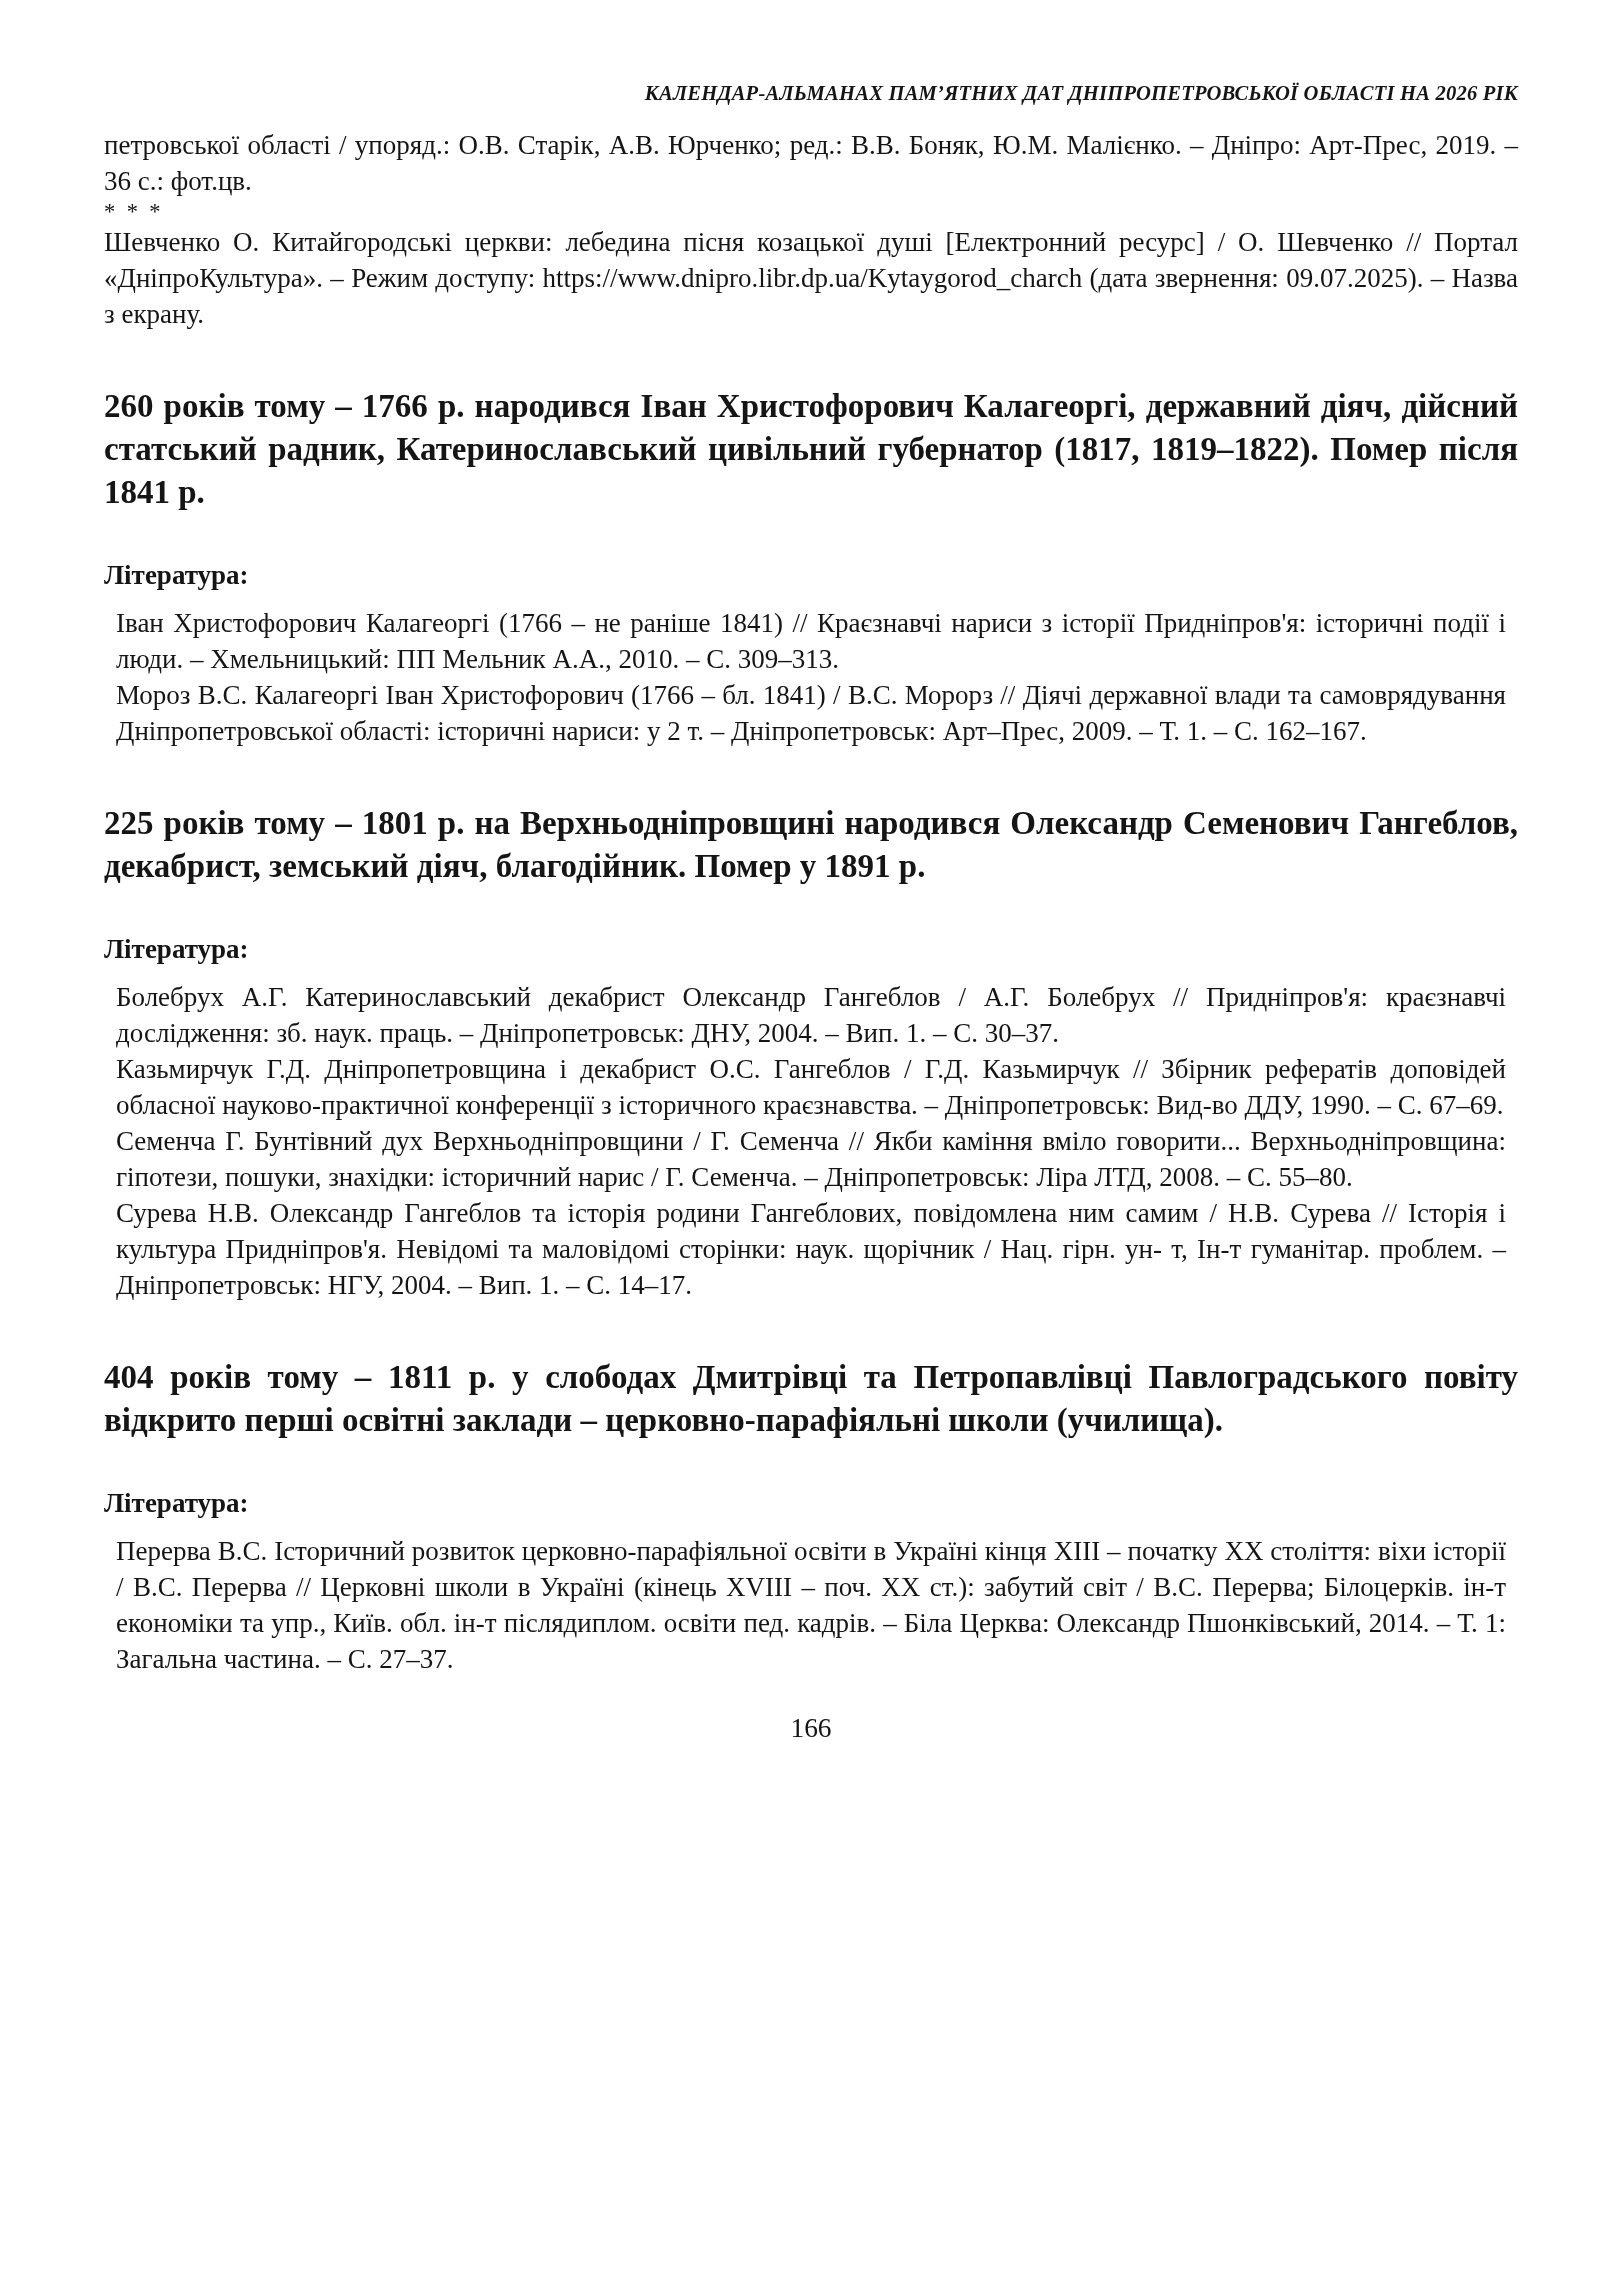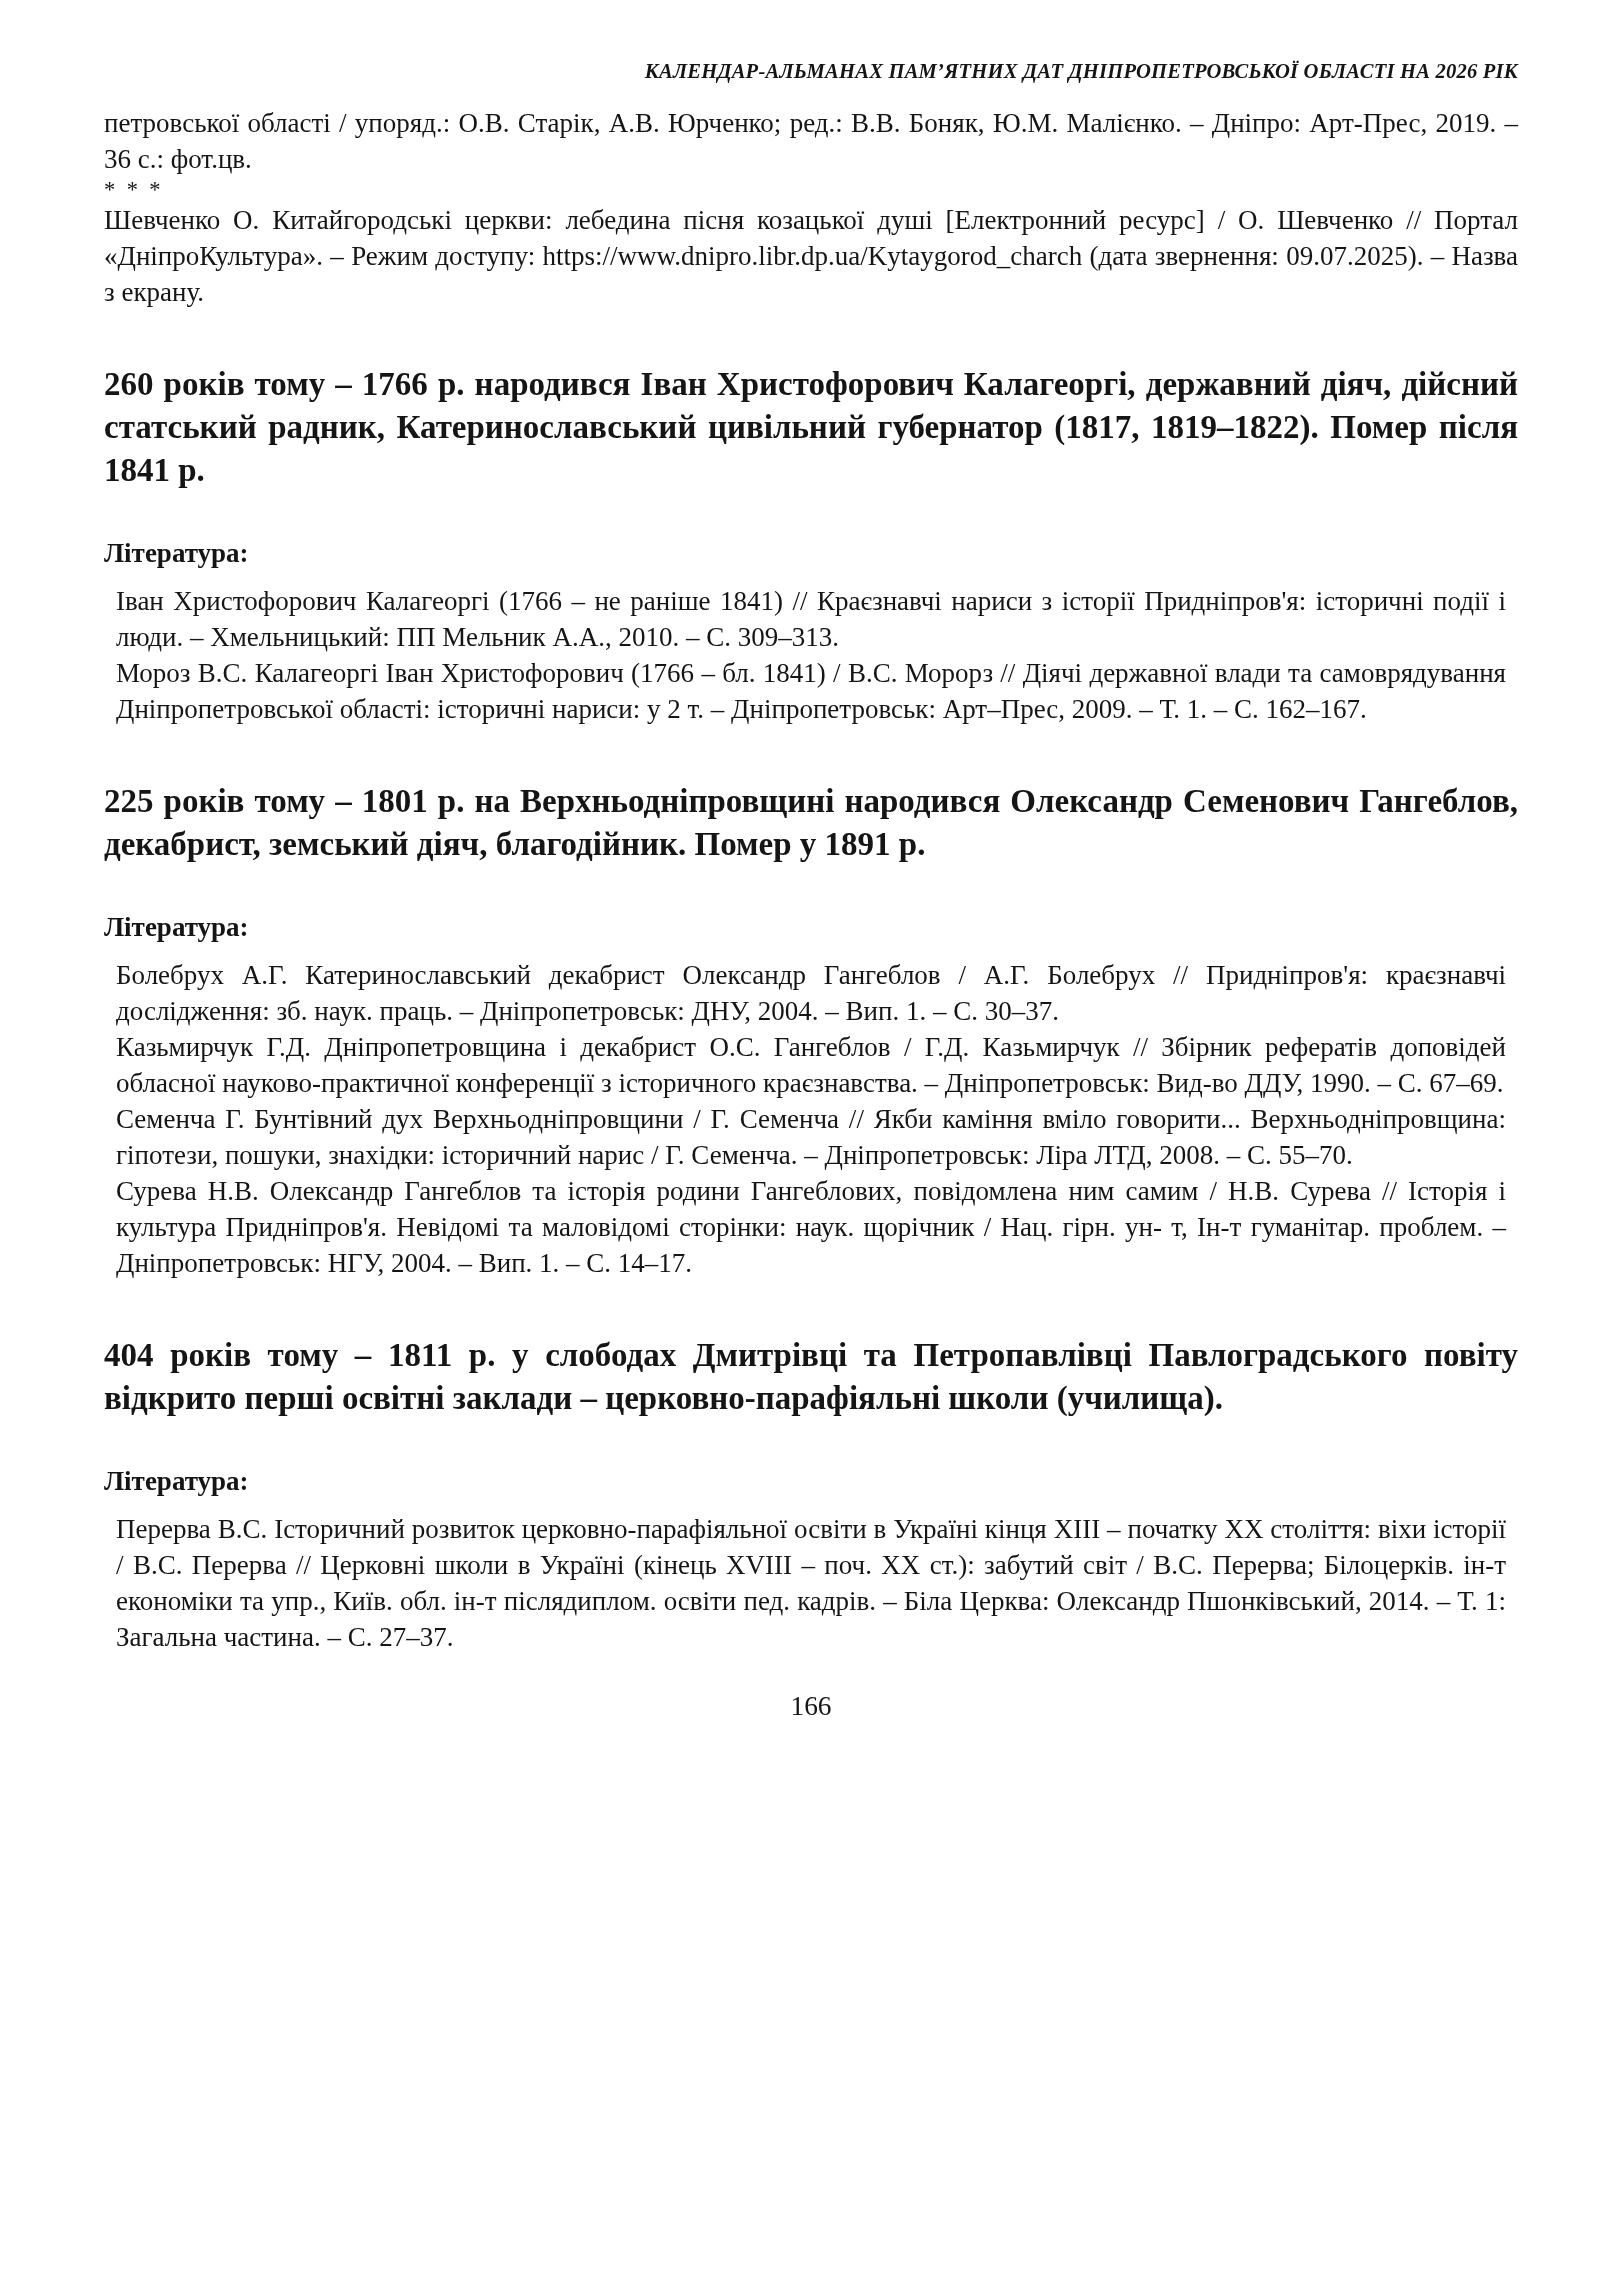--- a/index.html
+++ b/index.html
@@ -9,21 +9,21 @@
   }
   .page {
     position: relative;
     width: 1622px;
     height: 2293px;
     margin: 0 auto;
     background: #ffffff;
     color: #151515;
     font-family: "Liberation Serif", "DejaVu Serif", serif;
     box-sizing: border-box;
-    padding: 60px 104px 0 104px;
+    padding: 82px 104px 0 104px;
     overflow: hidden;
   }
   .running-header {
     font-style: italic;
     font-weight: bold;
     font-size: 20.6px;
     letter-spacing: 0.2px;
     text-align: right;
     margin: 0 0 21.6px 0;
     white-space: nowrap;
@@ -89,21 +89,21 @@
             <p class="entry">Мороз В.С. Калагеоргі Іван Христофорович (1766 – бл. 1841) / В.С. Морорз // Діячі державної влади та самоврядування Дніпропетровської області: історичні нариси: у 2 т. – Дніпропетровськ: Арт–Прес, 2009. – Т. 1. – С. 162–167.</p>
           </div>
   </section>
 
   <section>
     <p class="section-heading">225 років тому – 1801 р. на Верхньодніпровщині народився Олександр Семенович Гангеблов, декабрист, земський діяч, благодійник. Помер у 1891 р.</p>
     <p class="lit-label">Література:</p>
     <div class="entries">
             <p class="entry">Болебрух А.Г. Катеринославський декабрист Олександр Гангеблов / А.Г. Болебрух // Придніпров'я: краєзнавчі дослідження: зб. наук. праць. – Дніпропетровськ: ДНУ, 2004. – Вип. 1. – С. 30–37.</p>
             <p class="entry">Казьмирчук Г.Д. Дніпропетровщина і декабрист О.С. Гангеблов / Г.Д. Казьмирчук // Збірник рефератів доповідей обласної науково-практичної конференції з історичного краєзнавства. – Дніпропетровськ: Вид-во ДДУ, 1990. – С. 67–69.</p>
-            <p class="entry">Семенча Г. Бунтівний дух Верхньодніпровщини / Г. Семенча // Якби каміння вміло говорити... Верхньодніпровщина: гіпотези, пошуки, знахідки: історичний нарис / Г. Семенча. – Дніпропетровськ: Ліра ЛТД, 2008. – С. 55–70.</p>
+            <p class="entry">Семенча Г. Бунтівний дух Верхньодніпровщини / Г. Семенча // Якби каміння вміло говорити... Верхньодніпровщина: гіпотези, пошуки, знахідки: історичний нарис / Г. Семенча. – Дніпропетровськ: Ліра ЛТД, 2008. – С. 55–80.</p>
             <p class="entry">Сурева Н.В. Олександр Гангеблов та історія родини Гангеблових, повідомлена ним самим / Н.В. Сурева // Історія і культура Придніпров'я. Невідомі та маловідомі сторінки: наук. щорічник / Нац. гірн. ун- т, Ін-т гуманітар. проблем. – Дніпропетровськ: НГУ, 2004. – Вип. 1. – С. 14–17.</p>
           </div>
   </section>
 
   <section>
     <p class="section-heading">404 років тому – 1811 р. у слободах Дмитрівці та Петропавлівці Павлоградського повіту відкрито перші освітні заклади – церковно-парафіяльні школи (училища).</p>
     <p class="lit-label">Література:</p>
     <div class="entries">
             <p class="entry">Перерва В.С. Історичний розвиток церковно-парафіяльної освіти в Україні кінця XIII – початку XX століття: віхи історії / В.С. Перерва // Церковні школи в Україні (кінець XVIII – поч. XX ст.): забутий світ / В.С. Перерва; Білоцерків. ін-т економіки та упр., Київ. обл. ін-т післядиплом. освіти пед. кадрів. – Біла Церква: Олександр Пшонківський, 2014. – Т. 1: Загальна частина. – С. 27–37.</p>
           </div>

